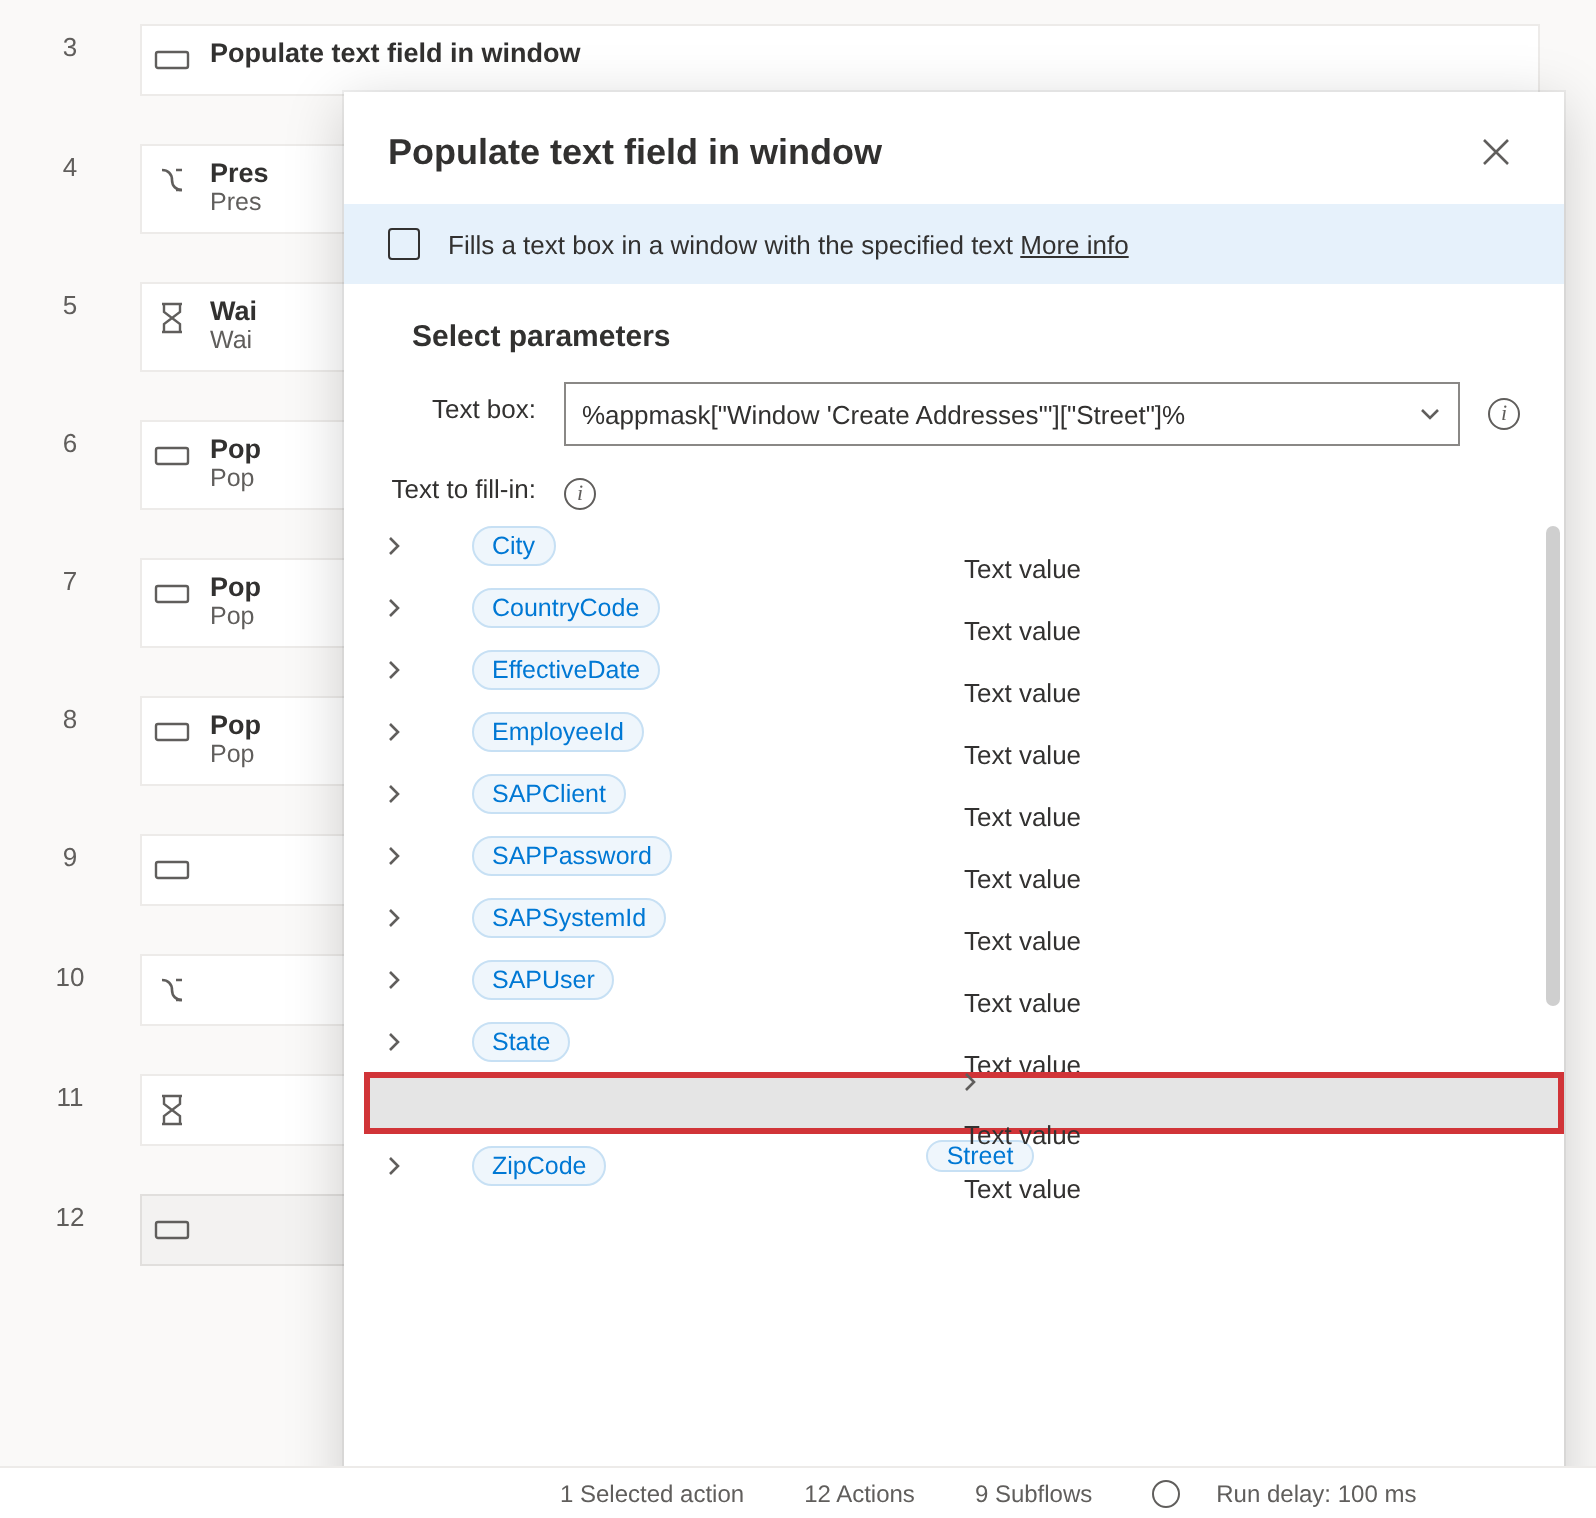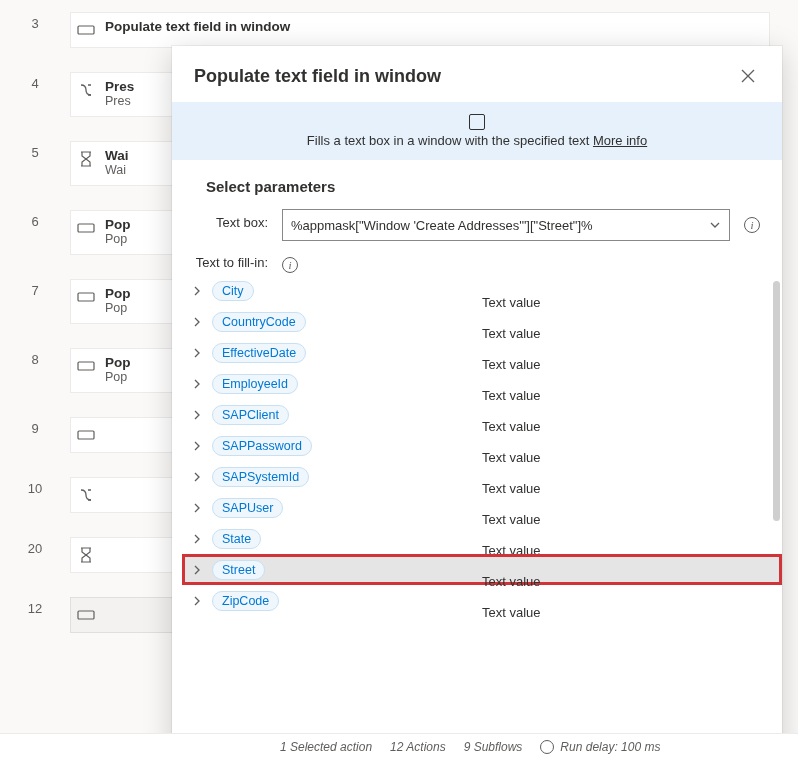--- a/index.html
+++ b/index.html
@@ -71,22 +71,22 @@
   .modal-head {
     display:flex; align-items:center; justify-content:space-between;
     padding: 18px 22px 14px 22px;
   }
   .modal-title { font-size:18px; font-weight:600; color:#323130; }
   .close-btn { width:24px;height:24px; display:flex;align-items:center;justify-content:center; color:#605e5c; cursor:pointer; }
   .banner {
     background:#e6f1fb;
     margin: 0 0 14px 0;
     padding: 12px 22px;
-    display:flex; align-items:center; gap:3px;
-    font-size:13px; color:#323130;flex-direction:column;
+    display:flex; align-items:center; gap:14px;
+    font-size:13px; color:#323130;
   }
   .banner-ic { width:16px;height:16px;border:1.5px solid #323130; border-radius:2px; flex:0 0 16px; }
   .banner a { color:#323130; text-decoration:underline; }
   .section-title { font-size:15px; font-weight:600; padding: 4px 22px 14px 34px; }
   .params { padding: 0 22px; }
   .param-row { display:flex; align-items:flex-start; gap:14px; margin-bottom:8px; }
   .param-label { width:74px; color:#323130; font-size:13px; padding-top:6px;text-align:right; }
   .param-field { flex:1; }
   .dropdown {
     height:32px; border:1px solid #8a8886; background:#fff;
@@ -116,22 +116,23 @@
     right:2px; width:7px;
     background: #cfcfcf; border-radius:4px;
     height: 240px;
   }
   .var-row {
     display:flex; align-items:center;
     height:31px;
     padding-left: 10px;
     cursor:pointer;
     position:relative;
-  }
-  .var-row.sel { background:#e5e5e5; }
+    gap:24px;
+  }
+  .var-row.sel { background:#e5e5e5;flex-direction:column; }
   .var-chev { width:14px;color:#605e5c;font-size:11px; transform:rotate(0deg); }
   .var-pill {
     display:inline-flex; align-items:center;
     background:#eff6fc; color:#0078d4;
     border:1px solid #c7e0f4; border-radius:10px;
     height:20px; padding:0 9px; font-size:12.5px;
     margin-left:6px;
   }
   .var-type {
     position:absolute; left:300px;
@@ -145,22 +146,21 @@
 
   
   .status {
     position:absolute;
     bottom:0; left:0; right:0;
     height:26px; background:#ffffff;
     border-top:1px solid #edebe9;
     display:flex;align-items:center;
     padding-left: 280px;
     font-size:12px; color:#605e5c;
-    gap:18px;
-    font-style:italic;
+    gap:30px;
   }
   .status .clk { width:14px;height:14px;border:1.3px solid #605e5c;border-radius:50%; display:inline-block; margin-right:-12px;}
 
   svg { display:block; }
 </style>
 </head>
 <body>
 
 <div class="canvas">
 
@@ -272,21 +272,21 @@
               <path d="M11 2 L14 2 M14 12 L11 12" stroke="#605e5c" stroke-width="1.3"></path>
             </svg>
           </div>
           <div class="step-body">
             <div class="step-title"></div>
             <div class="step-sub"></div>
           </div>
         </div>
       </div>
       <div class="step-row">
-        <div class="step-num">20</div>
+        <div class="step-num">11</div>
         <div class="step-card">
           <div class="step-ic">
             <svg width="14" height="16" viewBox="0 0 14 16">
               <path d="M2 1 H12 M2 15 H12 M3 1 L3 5 L7 8 L3 11 L3 15 M11 1 L11 5 L7 8 L11 11 L11 15" fill="none" stroke="#605e5c" stroke-width="1.2"></path>
             </svg>
           </div>
           <div class="step-body">
             <div class="step-title"></div>
             <div class="step-sub"></div>
           </div>

